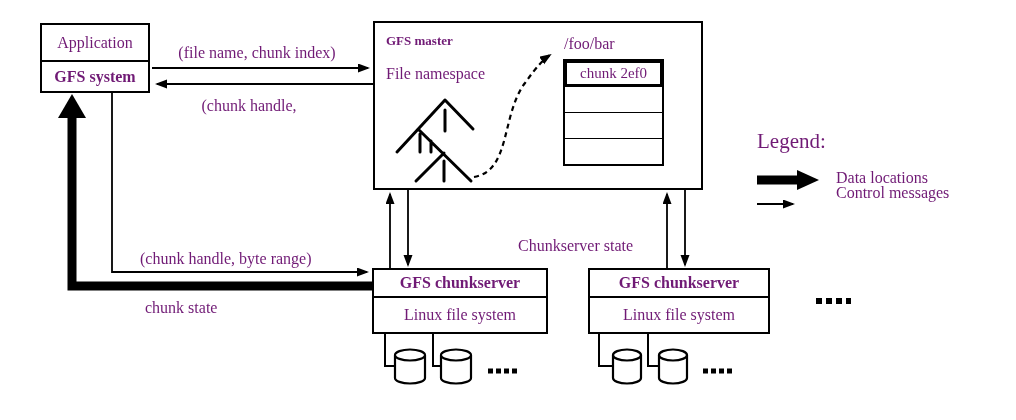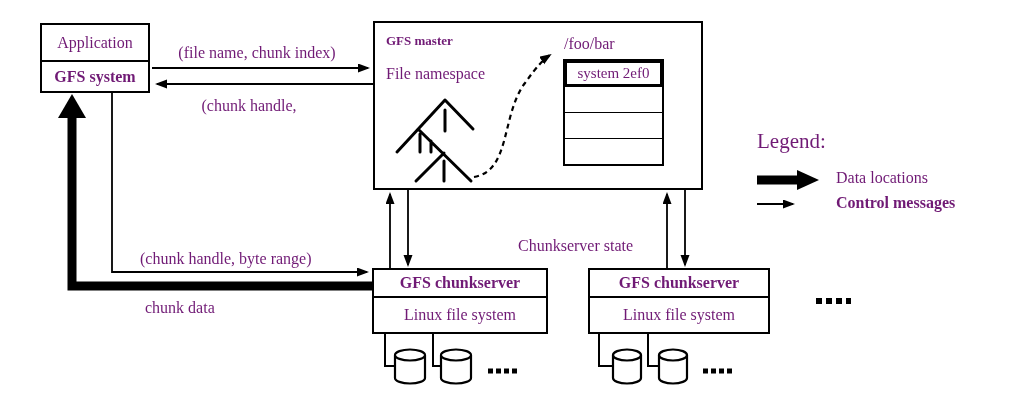--- a/index.html
+++ b/index.html
@@ -104,21 +104,21 @@
       <span>GFS system</span>
     </div>
   </div>
 
   <div class="box" style="left:373px; top:21px; width:330px; height:169px;"></div>
   <div class="lbl bold" style="left:386px; top:34px; font-size:13px;">GFS master</div>
   <div class="lbl" style="left:386px; top:65px;">File namespace</div>
   <div class="lbl" style="left:564px; top:35px;">/foo/bar</div>
 
   <div class="chunk-table" style="left:563px; top:59px; width:101px; height:107px;">
-    <div class="trow trow-first">system 2ef0</div>
+    <div class="trow trow-first">chunk 2ef0</div>
     <div class="trow"></div>
     <div class="trow"></div>
     <div class="trow"></div>
   </div>
 
   <div class="box" style="left:372px; top:268px; width:176px; height:66px;">
     <div class="cell bold divider" style="height:28px;">
       <span>GFS chunkserver</span>
     </div>
     <div class="cell" style="height:34px;">
@@ -139,19 +139,19 @@
 
   <div class="lbl ctr" style="left:168px; top:97px; width:162px;">
     <span>(chunk handle,</span><br>
   </div>
 
 
   <div class="lbl" style="left:518px; top:237px;">Chunkserver state</div>
 
   <div class="lbl" style="left:140px; top:250px;">(chunk handle, byte range)</div>
 
-  <div class="lbl" style="left:145px; top:299px;">chunk data</div>
+  <div class="lbl" style="left:145px; top:299px;">chunk state</div>
 
   <div class="lbl" style="left:757px; top:129px; font-size:21px;">Legend:</div>
   <div class="lbl" style="left:836px; top:169px;">Data locations</div>
-  <div class="lbl" style="left:836px; top:194px;font-weight:bold;">Control messages</div>
+  <div class="lbl" style="left:836px; top:184px;">Control messages</div>
 
 </div>
 
 </body></html>

